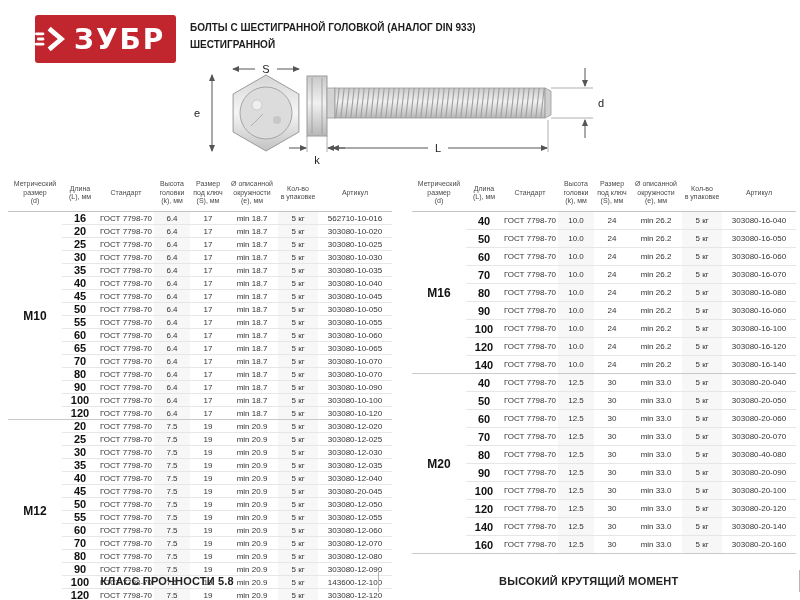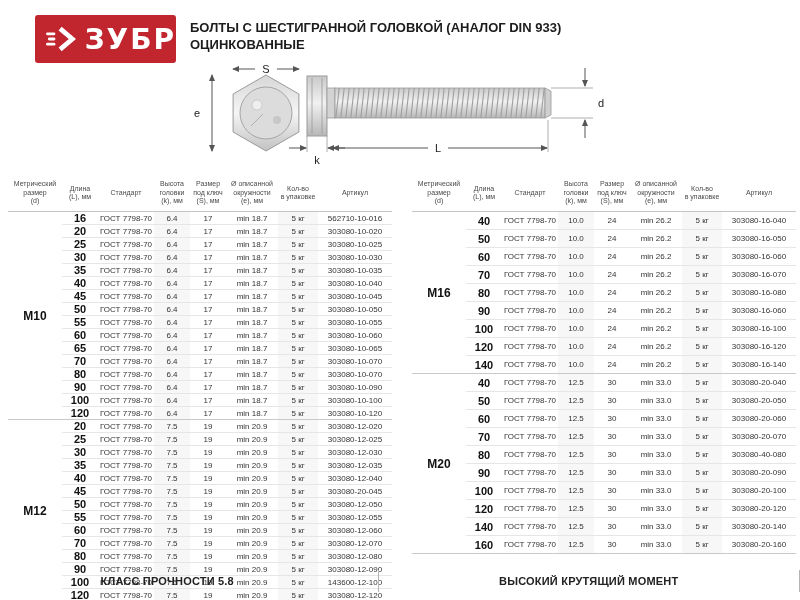--- a/index.html
+++ b/index.html
@@ -2,26 +2,26 @@
 <html style="--brand-red: #c1252e;"><head>
 <meta charset="utf-8">
 <style>
   html,body{margin:0;padding:0;background:#fff;}
   .page{position:relative;width:800px;height:600px;background:#fff;overflow:hidden;
         font-family:"Liberation Sans",sans-serif;color:#1a1a1a;}
 
   
   .logo{position:absolute;left:35px;top:15px;width:141px;height:48px;
         background:var(--brand-red,#c1252e);border-radius:3px;
-        display:flex;align-items:center;justify-content:flex-end;gap:7px;}
+        display:flex;align-items:center;justify-content:flex-start;gap:7px;}
   .logo-text{color:#fff;font-weight:bold;font-size:28px;line-height:1;
              letter-spacing:2px;padding-top:1px;font-family:"DejaVu Sans",sans-serif;}
 
   
-  .title{position:absolute;left:190px;top:19px;font-size:13px;font-weight:bold;
+  .title{position:absolute;left:190px;top:19px;font-size:10px;font-weight:bold;
          line-height:17px;color:#1c1c1c;}
 
   
   .diagram{position:absolute;left:185px;top:58px;}
   .dim{stroke:#555;stroke-width:1;fill:none;}
   .ext{stroke:#999;stroke-width:0.8;fill:none;}
   .dim-label{font-size:11px;fill:#222;font-family:"Liberation Sans",sans-serif;}
 
   
   .tbl{position:absolute;top:178px;width:384px;}
@@ -58,21 +58,21 @@
       <rect x="0" y="8" width="10" height="3" rx="1.5" fill="#fff"></rect>
       <rect x="2" y="13.5" width="8" height="3" rx="1.5" fill="#fff"></rect>
       <rect x="0" y="19" width="10" height="3" rx="1.5" fill="#fff"></rect>
       <polyline points="15,4 28,15 15,26" stroke="#fff" stroke-width="5" fill="none"></polyline>
     </svg>
     <span class="logo-text">ЗУБР</span>
   </div>
 
   <div class="title">
     <div>БОЛТЫ С ШЕСТИГРАННОЙ ГОЛОВКОЙ (АНАЛОГ DIN 933)</div>
-    <div>ОЦИНКОВАННЫЕ</div>
+    <div>ШЕСТИГРАННОЙ</div>
   </div>
 
   <svg class="diagram" width="430" height="118" viewBox="0 0 430 118">
     <defs>
       <linearGradient id="metal" x1="0" y1="0" x2="0" y2="1">
         <stop offset="0" stop-color="#c9c9c9"></stop>
         <stop offset="0.45" stop-color="#f1f1f1"></stop>
         <stop offset="1" stop-color="#b7b7b7"></stop>
       </linearGradient>
       <linearGradient id="metal2" x1="0" y1="0" x2="0" y2="1">

